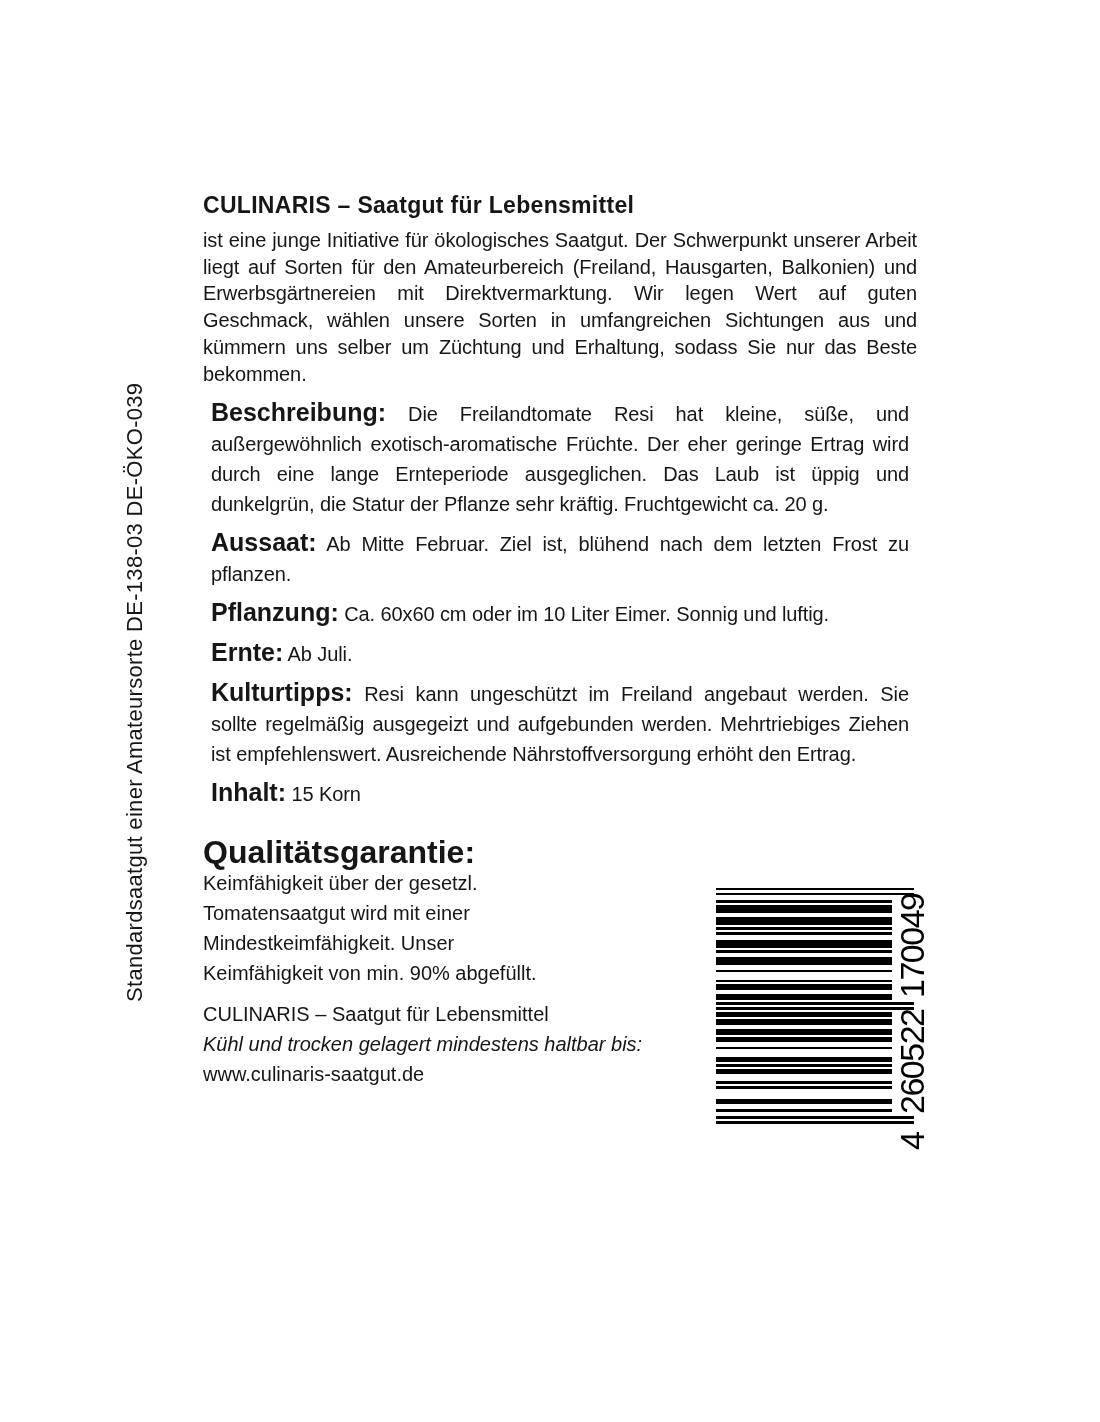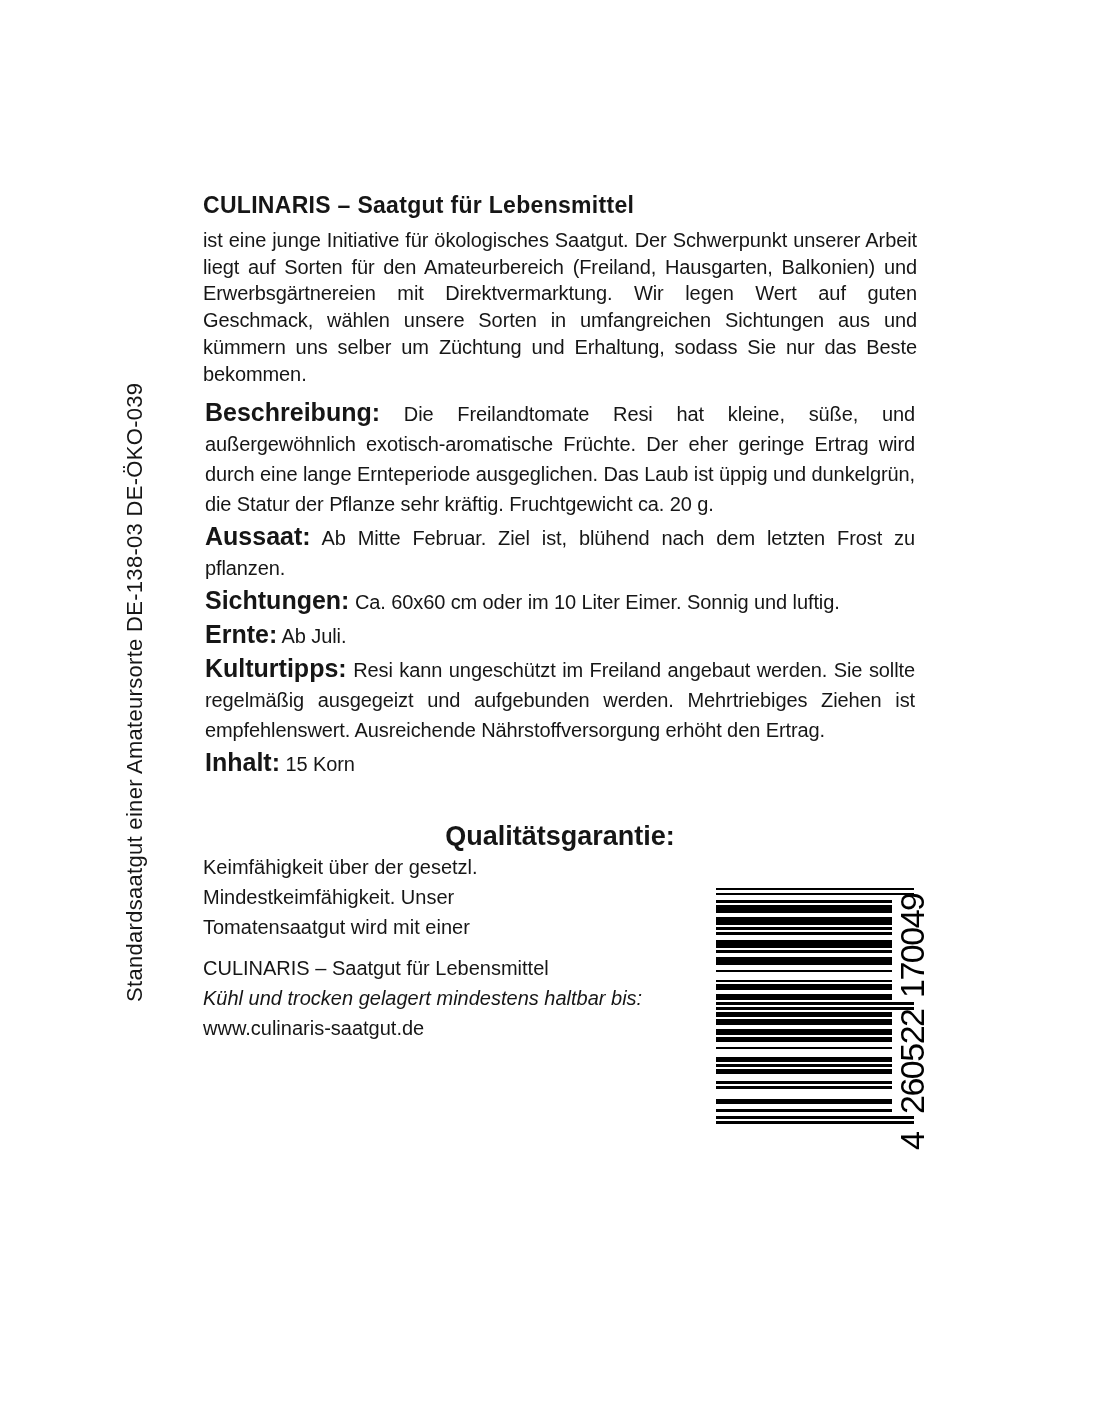--- a/index.html
+++ b/index.html
@@ -40,40 +40,39 @@
     letter-spacing: 0.3px;
   }
   p.intro {
     margin: 7px 0 10px 0;
     font-size: 20px;
     line-height: 26.7px;
     text-align: justify;
     letter-spacing: -0.1px;
   }
   p.sec {
-    margin: 2px;
+    margin: 8px;
     font-size: 20px;
     line-height: 30px;
     text-align: justify;
     letter-spacing: -0.1px;
   }
   .sec .lbl { font-weight: bold; font-size: 25px; letter-spacing: 0; }
   .sec-beschreibung { margin-top: 16px; }
   .sec-aussaat      { margin-top: 25px; }
   .sec-pflanzung    { margin-top: 24px; }
   .sec-ernte        { margin-top: 23px; }
   .sec-kulturtipps  { margin-top: 23px; }
   .sec-inhalt       { margin-top: 28px; }
 
   h2.quality-heading {
-    margin: 41px 0 0 0;
-    font-size: 27px;
+    margin: 27px 0 0 0;
+    font-size: 32px;
     line-height: 32px;
     font-weight: bold;
-    text-align: center;
   }
   .qline {
     font-size: 20px;
     line-height: 30px;
     width: 520px;
   }
   .footer { margin-top: 11px; }
   .fline {
     font-size: 20px;
     line-height: 30px;
@@ -121,32 +120,33 @@
   <main class="content">
 
     <h1 class="title">CULINARIS – Saatgut für Lebensmittel</h1>
 
     <p class="intro">ist eine junge Initiative für ökologisches Saatgut. Der Schwerpunkt unserer Arbeit liegt auf Sorten für den Amateurbereich (Freiland, Hausgarten, Balkonien) und Erwerbsgärtnereien mit Direktvermarktung. Wir legen Wert auf guten Geschmack, wählen unsere Sorten in umfangreichen Sichtungen aus und kümmern uns selber um Züchtung und Erhaltung, sodass Sie nur das Beste bekommen.</p>
 
     <p class="sec sec-beschreibung"><span class="lbl">Beschreibung:</span> <span>Die Freilandtomate Resi hat kleine, süße, und außergewöhnlich exotisch-aromatische Früchte. Der eher geringe Ertrag wird durch eine lange Ernteperiode ausgeglichen. Das Laub ist üppig und dunkelgrün, die Statur der Pflanze sehr kräftig. Fruchtgewicht ca. 20 g.</span></p>
 
     <p class="sec sec-aussaat"><span class="lbl">Aussaat:</span> <span>Ab Mitte Februar. Ziel ist, blühend nach dem letzten Frost zu pflanzen.</span></p>
 
-    <p class="sec sec-pflanzung"><span class="lbl">Sichtungen:</span> <span>Ca. 60x60 cm oder im 10 Liter Eimer. Sonnig und luftig.</span></p>
+    <p class="sec sec-pflanzung"><span class="lbl">Pflanzung:</span> <span>Ca. 60x60 cm oder im 10 Liter Eimer. Sonnig und luftig.</span></p>
 
     <p class="sec sec-ernte"><span class="lbl">Ernte:</span> <span>Ab Juli.</span></p>
 
     <p class="sec sec-kulturtipps"><span class="lbl">Kulturtipps:</span> <span>Resi kann ungeschützt im Freiland angebaut werden. Sie sollte regelmäßig ausgegeizt und aufgebunden werden. Mehrtriebiges Ziehen ist empfehlenswert. Ausreichende Nährstoffversorgung erhöht den Ertrag.</span></p>
 
     <p class="sec sec-inhalt"><span class="lbl">Inhalt:</span> <span>15 Korn</span></p>
 
     <h2 class="quality-heading">Qualitätsgarantie:</h2>
     <div class="qline">Keimfähigkeit über der gesetzl.</div>
+    <div class="qline">Tomatensaatgut wird mit einer</div>
     <div class="qline">Mindestkeimfähigkeit. Unser</div>
-    <div class="qline">Tomatensaatgut wird mit einer</div>
+    <div class="qline">Keimfähigkeit von min. 90% abgefüllt.</div>
 
     <div class="footer">
       <div class="fline">CULINARIS – Saatgut für Lebensmittel</div>
       <div class="fline italic">Kühl und trocken gelagert mindestens haltbar bis:</div>
       <div class="fline">www.culinaris-saatgut.de</div>
     </div>
 
   </main>
 
   <div class="barcode-wrap">

